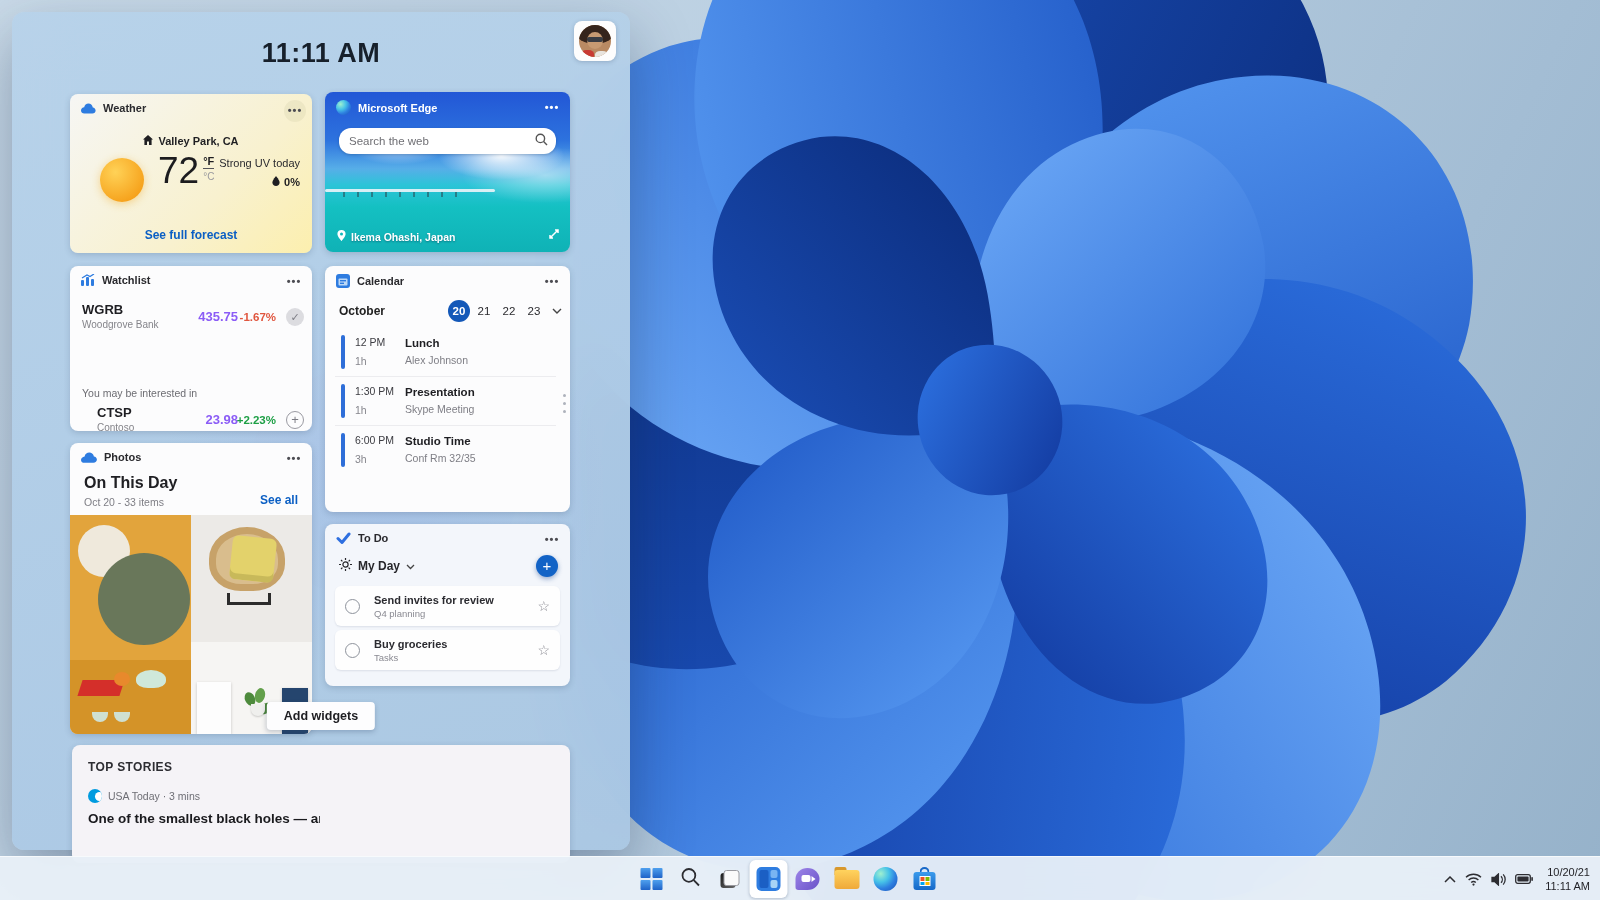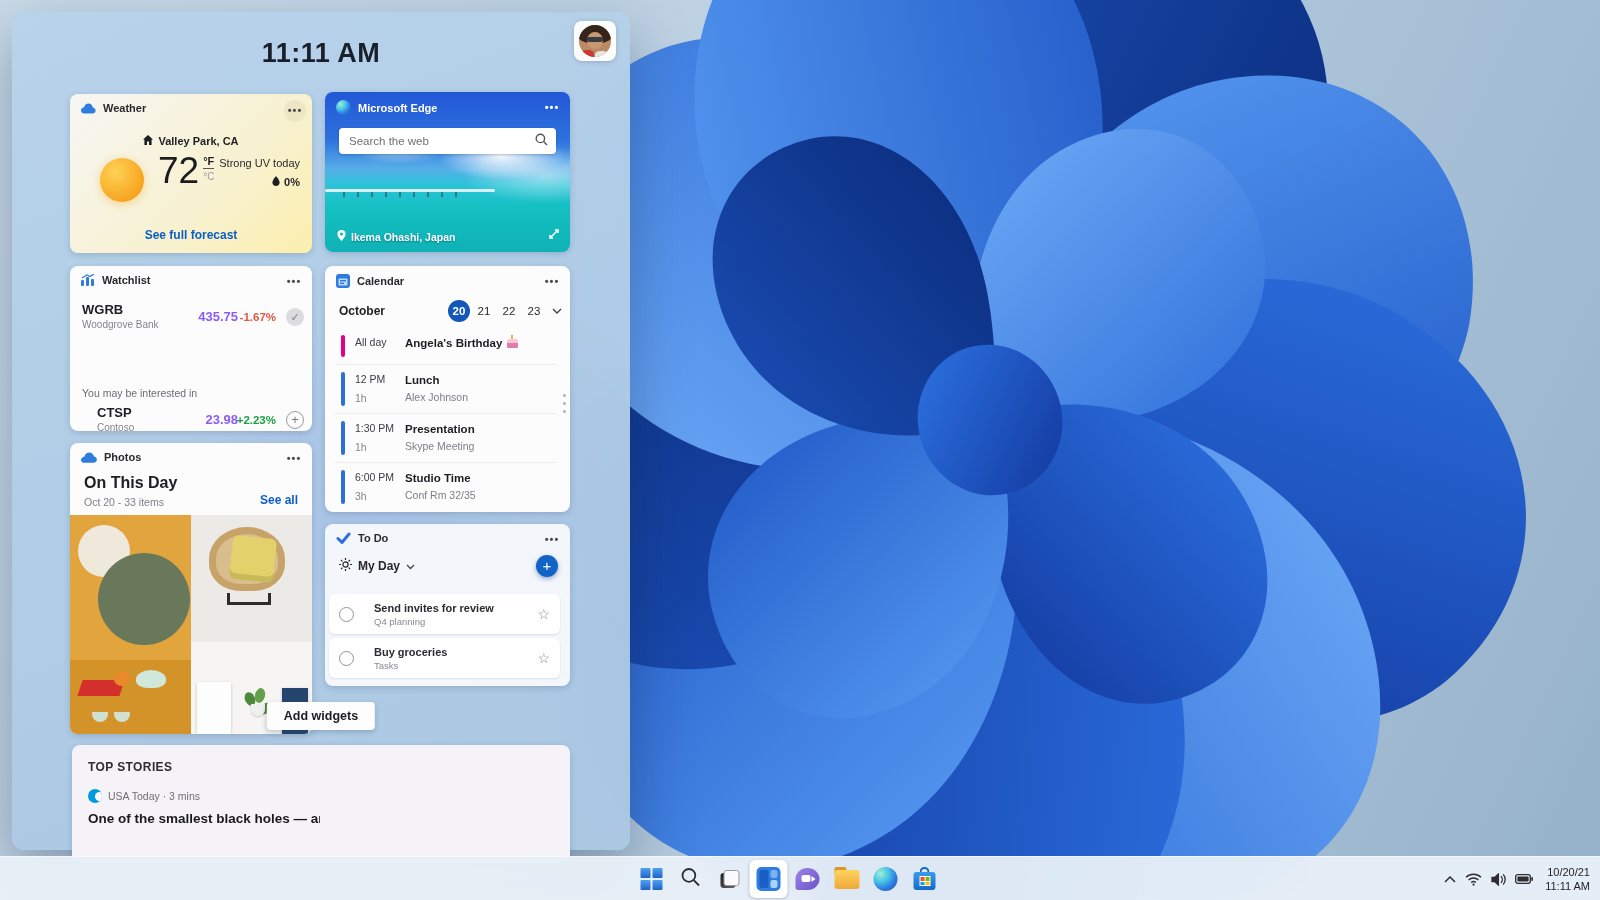--- a/index.html
+++ b/index.html
@@ -56,21 +56,21 @@
 
   
   .card-edge { left:313px; top:80px; width:245px; height:160px; overflow:hidden;
     background:
       radial-gradient(90px 34px at 72% 40%, rgba(255,255,255,.95), rgba(255,255,255,0) 70%),
       radial-gradient(70px 26px at 30% 34%, rgba(255,255,255,.55), rgba(255,255,255,0) 70%),
       radial-gradient(120px 40px at 90% 52%, rgba(255,255,255,.5), rgba(255,255,255,0) 70%),
       linear-gradient(180deg,#2257d6 0%, #2d72de 30%, #57aee8 48%, #2cc4d8 58%, #14c0c2 72%, #0fb2b6 100%); }
   .card-edge .card-title { color:#fff; }
   .card-edge .menu-dots { color:#fff; }
-  .edge-search { position:absolute; left:14px; top:36px; right:14px; height:26px; background:#fff; border-radius:4px;
+  .edge-search { position:absolute; left:14px; top:36px; right:14px; height:26px; background:#fff; border-radius:12px;
     display:flex; align-items:center; padding:0 8px 0 10px; box-shadow:0 1px 3px rgba(0,40,80,.25); }
   .edge-search input { flex:1; border:none; outline:none; font-size:11.5px; color:#444; background:transparent; font-family:"Liberation Sans", sans-serif; }
   .edge-search input::placeholder { color:#6f6f74; }
   .bridge { position:absolute; left:0; top:97px; width:170px; height:3px; background:rgba(235,244,248,.9); border-radius:2px; }
   .bridge:after { content:""; position:absolute; left:18px; top:3px; width:120px; height:5px;
     background: repeating-linear-gradient(90deg, rgba(40,70,80,.55) 0 2px, transparent 2px 14px); }
   .edge-loc { position:absolute; left:12px; bottom:9px; display:flex; align-items:center; gap:5px;
     font-size:10.5px; font-weight:600; color:#fff; text-shadow:0 1px 2px rgba(0,30,60,.4); }
   .edge-expand { position:absolute; right:10px; bottom:8px; cursor:pointer; }
 
@@ -143,22 +143,22 @@
   .ph-right .plant i:nth-child(2){ left:12px; top:0; width:10px; height:15px; transform:rotate(14deg); background:#63a04b; }
   .ph-right .plant i:nth-child(3){ left:18px; top:14px; width:9px; height:13px; transform:rotate(40deg); }
   .ph-right .pot { position:absolute; left:60px; bottom:18px; width:14px; height:12px; border-radius:0 0 50% 50%; background:#efefed; box-shadow:0 1px 2px rgba(0,0,0,.18); }
 
   
   .card-todo { left:313px; top:512px; width:245px; height:162px; background:#f3f6fb; }
   .td-myday { position:absolute; left:14px; top:34px; display:flex; align-items:center; gap:6px;
     font-size:12px; font-weight:700; color:#27272b; cursor:pointer;text-align:right; }
   .td-add { position:absolute; right:12px; top:31px; width:22px; height:22px; border-radius:50%;
     background:#1263c6; color:#fff; font-size:15px; line-height:21px; text-align:center; cursor:pointer; box-shadow:0 2px 5px rgba(10,60,140,.4); }
-  .task { position:absolute; left:4px; right:10px; height:40px; background:#fefefe; border-radius:6px;
-    display:flex; align-items:center; padding:0 10px; gap:20px; box-shadow:0 1px 2px rgba(40,60,90,.12); cursor:pointer;margin-top:8px; }
+  .task { position:absolute; left:10px; right:10px; height:40px; background:#fefefe; border-radius:6px;
+    display:flex; align-items:center; padding:0 10px; gap:14px; box-shadow:0 1px 2px rgba(40,60,90,.12); cursor:pointer; }
   .task-1 { top:62px; } .task-2 { top:106px; }
   .task .ring { width:15px; height:15px; border:1.5px solid #8e939c; border-radius:50%; flex:0 0 auto; }
   .task .tt { flex:1; }
   .task .tt .t1 { font-size:11px; font-weight:600; color:#2b2b30; }
   .task .tt .t2 { font-size:9.5px; color:#8a8a92; margin-top:2px; }
   .task .star { font-size:14px; color:#8a8a92; }
 
   
   .add-widgets { position:absolute; left:50%; transform:translateX(-50%); top:690px; padding:7px 17px;
     background:#fdfdfe; border:none; border-radius:4px; font-family:"Liberation Sans", sans-serif;
@@ -397,30 +397,20 @@
           <span class="cal-chevron">
             <svg width="10" height="6" viewBox="0 0 10 6" fill="none" stroke="#444" stroke-width="1.4">
                 <path d="M1 1l4 4 4-4"></path>
               </svg>
           </span>
         </span>
       </div>
 
       <div class="cal-events">
         <div class="ev">
-          <span class="bar bar-pink bar-h1"></span>
-          <span class="tcol"><span>All day</span></span>
-          <span class="ccol">
-            <span class="etitle">
-                <span>Angela's Birthday</span>
-                <span class="cake"></span>
-              </span>
-          </span>
-        </div>
-        <div class="ev">
           <span class="bar bar-blue bar-h2"></span>
           <span class="tcol"><span>12 PM</span><div class="dur">1h</div></span>
           <span class="ccol">
             <span class="etitle">
                 <span>Lunch</span>
               </span>
             <div class="esub">Alex Johnson</div>
           </span>
         </div>
         <div class="ev">

